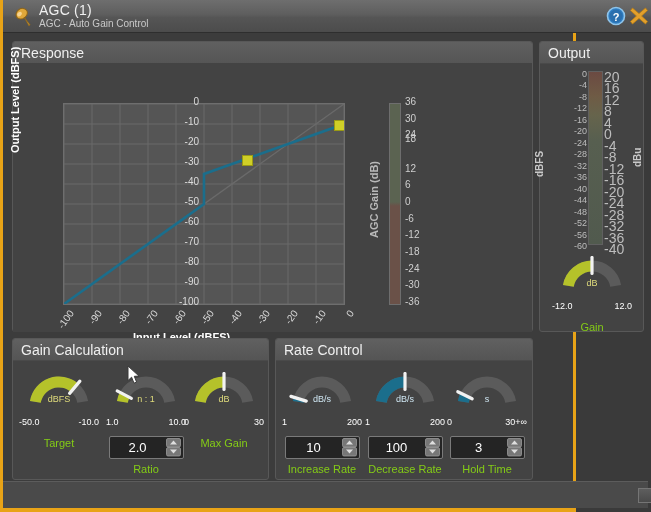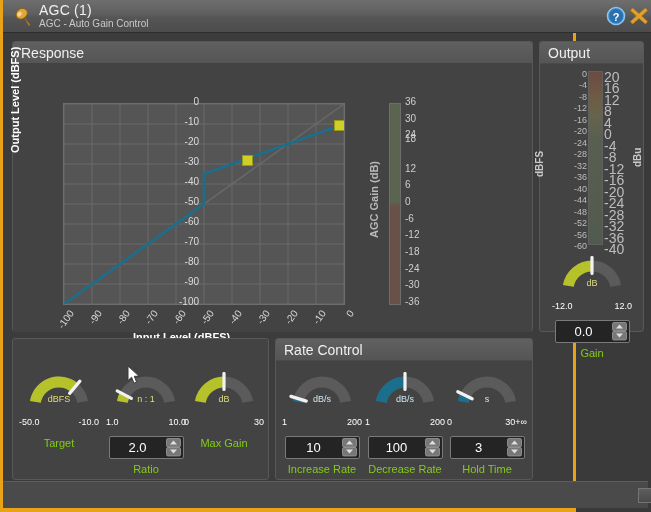--- a/index.html
+++ b/index.html
@@ -316,35 +316,29 @@
                 <path d="M3.948171286139864 28.87737875882555 A29.5 29.5 0 0 1 32.99999999999999 4.5
             L33 15.5 A18.5 18.5 0 0 0 14.781056569274153 30.787508713161785 Z" fill="#b5c22a"></path>
                 <line x1="33" y1="17.5" x2="32.99999999999999" y2="1.5" stroke="#f2f2f2" stroke-width="3.2" stroke-linecap="round"></line>
               </svg></span>
           <div class="kunit">dB</div>
         </div>
         <div class="krange">
           <span class="kmin">-12.0</span>
           <span class="kmax">12.0</span>
         </div>
-        <div class="numbox">
-          <span class="numval">0.0</span>
-          <span class="spin"><svg width="15" height="19" viewBox="0 0 15 19">
-      <rect x="0.5" y="0.5" width="14" height="8.5" rx="1.5" fill="#777777" stroke="#9a9a9a" stroke-width="0.8"></rect>
-      <rect x="0.5" y="9.5" width="14" height="8.5" rx="1.5" fill="#777777" stroke="#9a9a9a" stroke-width="0.8"></rect>
-      <path d="M7.5 2.6 L11 6.6 L4 6.6 Z" fill="#dedede"></path>
-      <path d="M7.5 15.4 L4 11.4 L11 11.4 Z" fill="#dedede"></path>
-    </svg></span>
-        </div>
         <div class="caption">Gain</div>
       </div>
     </div>
   </div>
 
   <div class="group" id="gaincalc">
+    <div class="ghead">
+      <span>Gain Calculation</span>
+    </div>
     <div class="gbody">
       <div class="knobcell" style="left:5px;top:12px;width:82px;">
         <div class="knob">
           <span class="knobsvg"><svg width="66" height="38" viewBox="0 0 66 38">
                 <path d="M3.948171286139864 28.87737875882555 A29.5 29.5 0 0 1 62.05182871386013 28.87737875882553
             L51.218943430725844 30.78750871316177 A18.5 18.5 0 0 0 14.781056569274153 30.787508713161785 Z" fill="#5b5b5b"></path>
                 <path d="M3.948171286139864 28.87737875882555 A29.5 29.5 0 0 1 51.96223448575291 11.401688927990147
             L44.891570779200975 19.828177802298903 A18.5 18.5 0 0 0 14.781056569274153 30.787508713161785 Z" fill="#b5c22a"></path>
                 <line x1="43.605995559827896" y1="21.36026668853686" x2="53.890597314812524" y2="9.10355559863321" stroke="#f2f2f2" stroke-width="3.2" stroke-linecap="round"></line>
               </svg></span>

